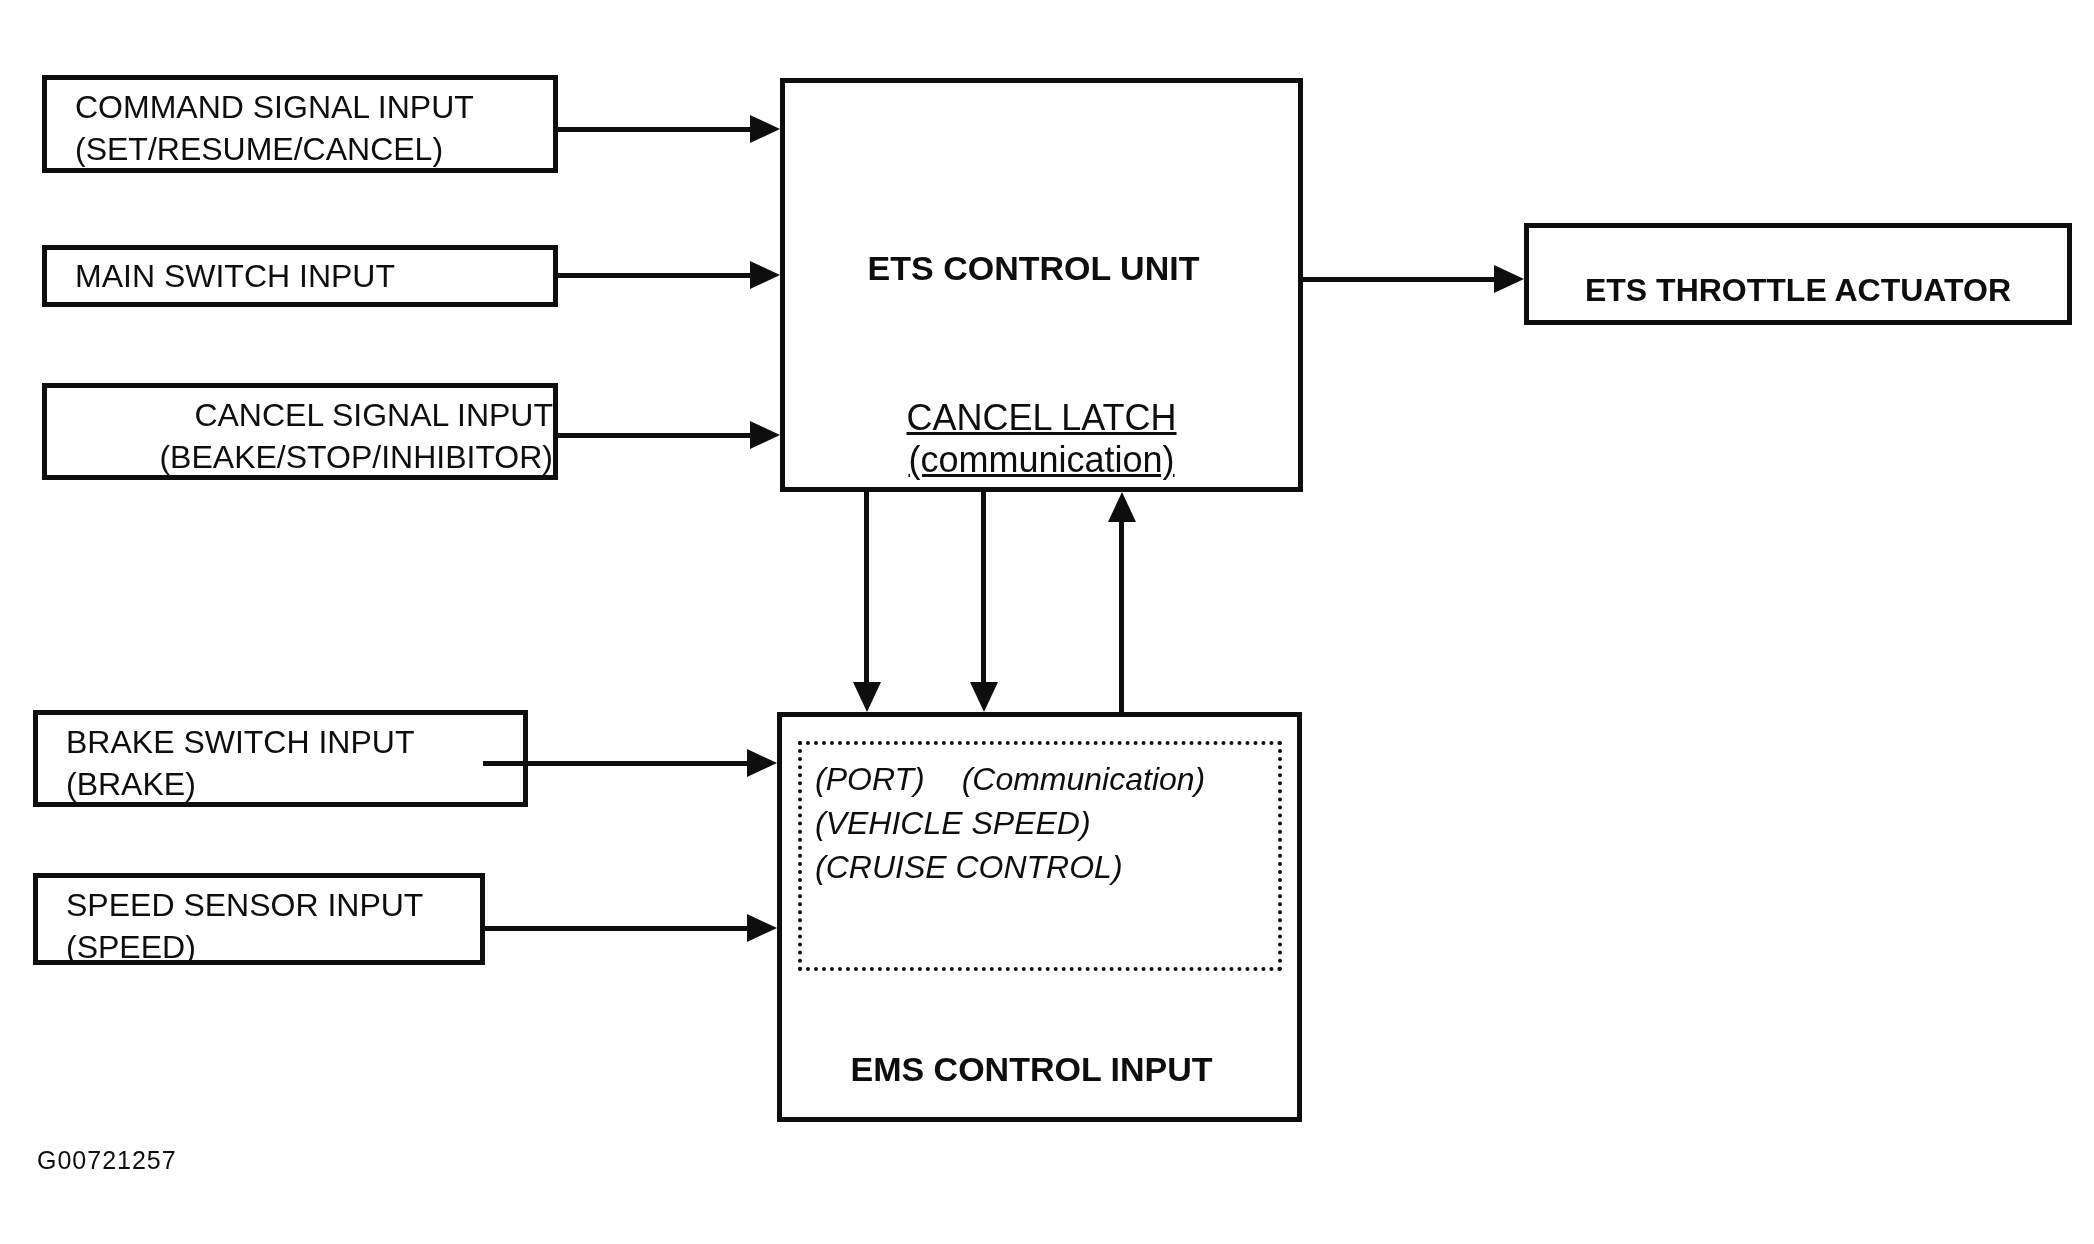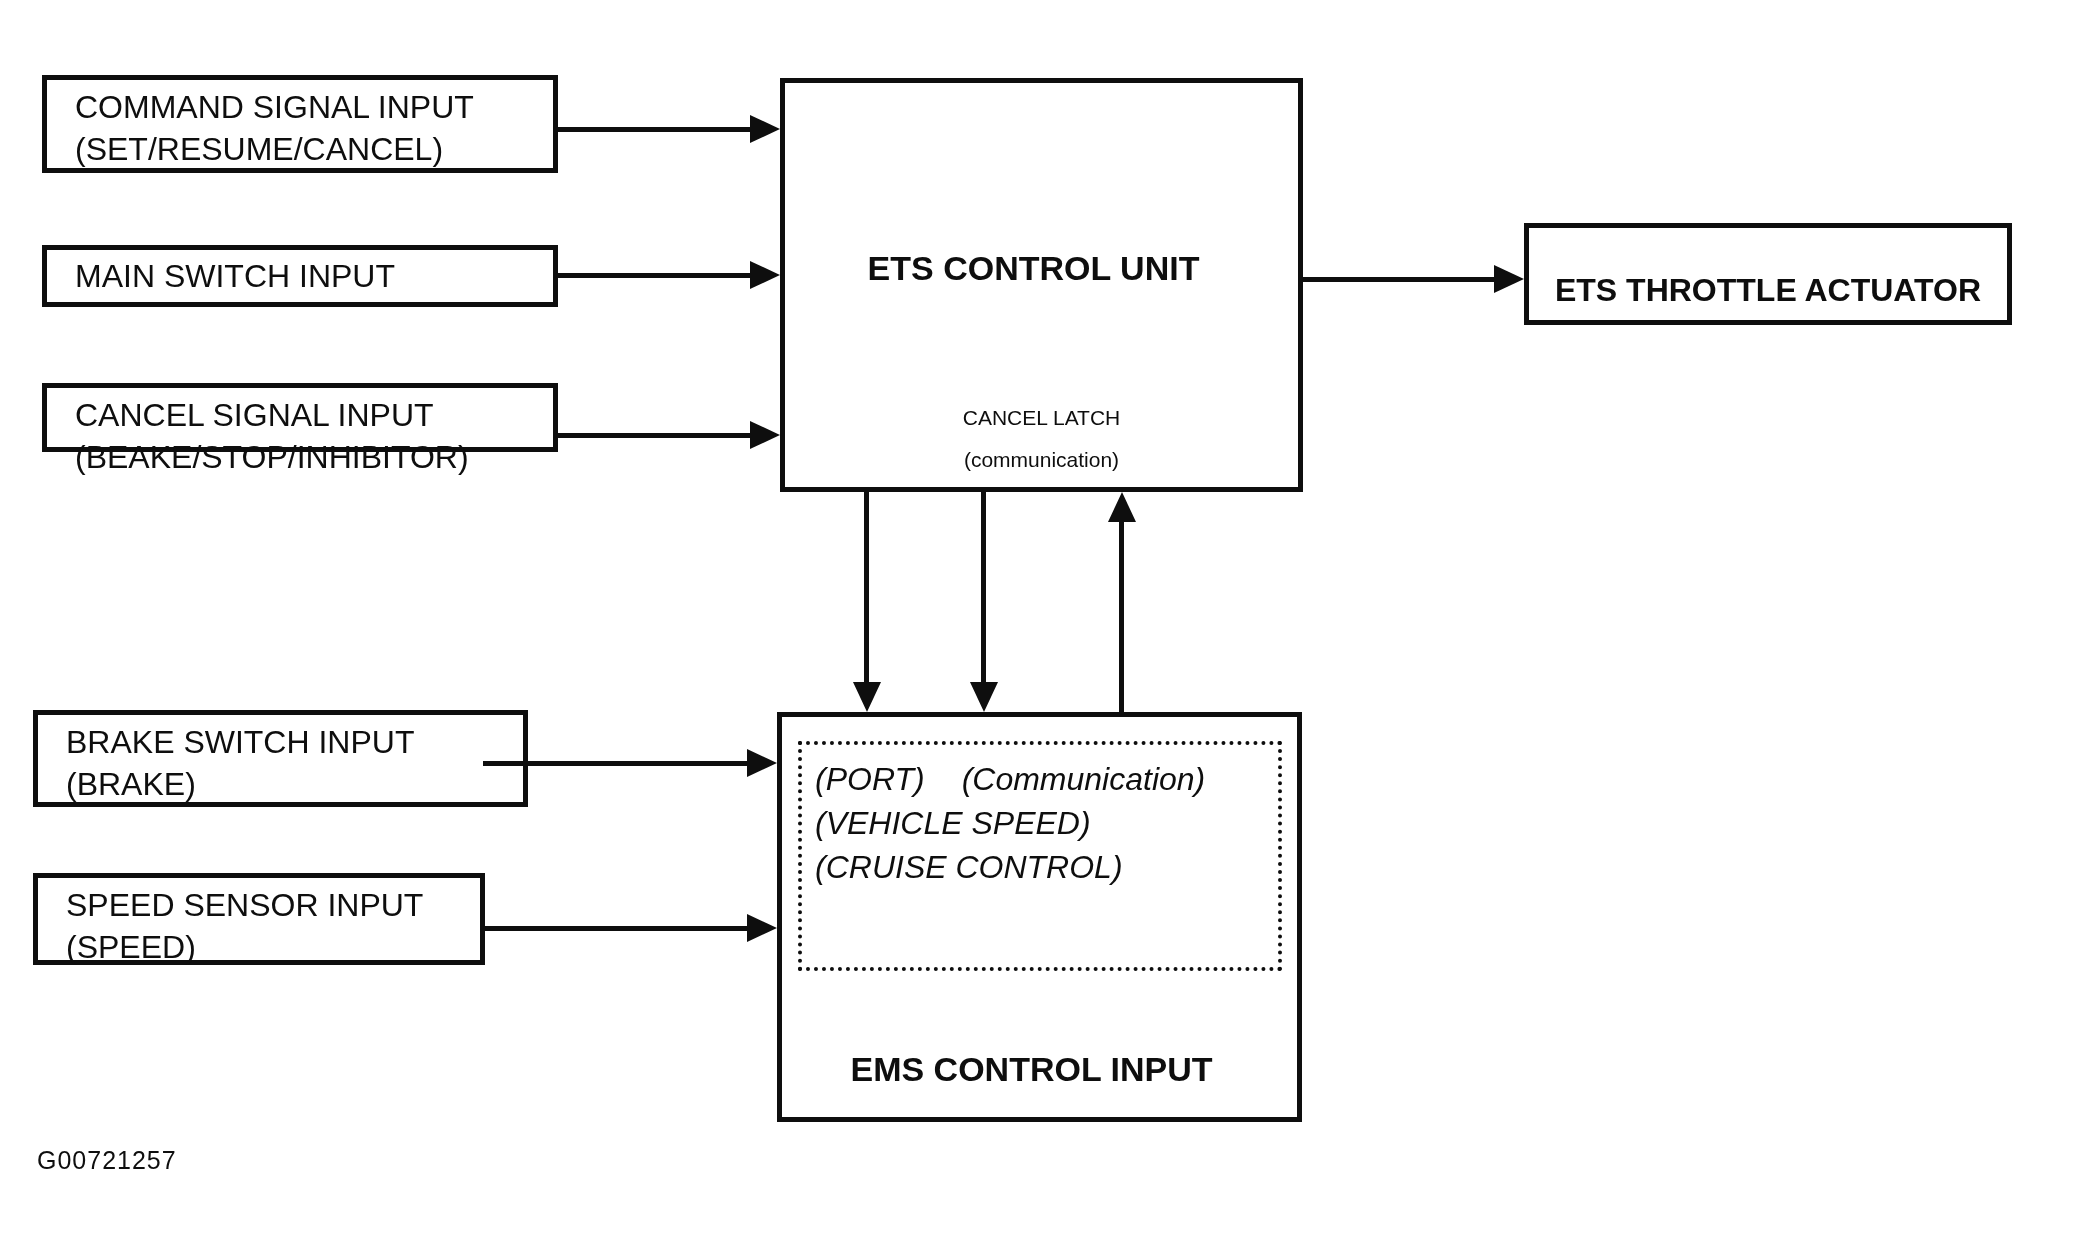--- a/index.html
+++ b/index.html
@@ -12,21 +12,21 @@
   .label { font-size:32px; line-height:42px; white-space:nowrap; }
   .input-node { padding:6px 0 0 28px; }
   .input-node.single { display:flex; align-items:center; padding:0 0 0 28px; }
 
   .unit-title { position:absolute; left:0; right:16px; text-align:center;
                 font-weight:bold; font-size:34px; line-height:44px; white-space:nowrap;margin-top:32px; }
   .actuator-node { display:flex; align-items:center; justify-content:center; }
   .actuator-node .unit-title { position:static; font-size:32px; }
 
   .latch { position:absolute; left:0; right:0; bottom:6px; text-align:center; }
-  .latch div { font-size:21px; line-height:42px; }
+  .latch div { font-size:36px; line-height:42px;text-decoration:underline; }
 
   .dotted-box { position:absolute; left:16px; top:24px; width:484px; height:230px;
                 border:4px dotted var(--ink); padding:12px 0 0 13px; }
   .dotted-box .label { line-height:44px;font-style:italic; }
   .gap-left { display:inline-block; margin-left:37px; }
 
   .hline { position:absolute; height:5px; background:var(--ink); }
   .vline { position:absolute; width:5px; background:var(--ink); }
   .head-right { position:absolute; width:0; height:0;
                 border-left:30px solid var(--ink);
@@ -47,21 +47,21 @@
 
   <div class="node input-node" style="left:42px; top:75px; width:516px; height:98px;">
     <div class="label">COMMAND SIGNAL INPUT</div>
     <div class="label">(SET/RESUME/CANCEL)</div>
   </div>
 
   <div class="node input-node single" style="left:42px; top:245px; width:516px; height:62px;">
     <div class="label">MAIN SWITCH INPUT</div>
   </div>
 
-  <div class="node input-node" style="left:42px; top:383px; width:516px; height:69px;">
+  <div class="node input-node" style="left:42px; top:383px; width:516px; height:97px;text-align:right;">
     <div class="label">CANCEL SIGNAL INPUT</div>
     <div class="label">(BEAKE/STOP/INHIBITOR)</div>
   </div>
 
   <div class="node input-node" style="left:33px; top:710px; width:495px; height:97px;">
     <div class="label">BRAKE SWITCH INPUT</div>
     <div class="label">(BRAKE)</div>
   </div>
 
   <div class="node input-node" style="left:33px; top:873px; width:452px; height:92px;">
@@ -70,21 +70,21 @@
   </div>
 
   <div class="node" style="left:780px; top:78px; width:523px; height:414px;">
     <div class="unit-title" style="top:131px;">ETS CONTROL UNIT</div>
     <div class="latch">
       <div>CANCEL LATCH</div>
       <div>(communication)</div>
     </div>
   </div>
 
-  <div class="node actuator-node" style="left:1524px; top:223px; width:488px; height:102px;">
+  <div class="node actuator-node" style="left:1524px; top:223px; width:548px; height:102px;">
     <div class="unit-title">ETS THROTTLE ACTUATOR</div>
   </div>
 
   <div class="node" style="left:777px; top:712px; width:525px; height:410px;">
     <div class="dotted-box">
       <div class="label">
         <span>(PORT)</span><span class="gap-left">(Communication)</span>
       </div>
       <div class="label">(VEHICLE SPEED)</div>
       <div class="label">(CRUISE CONTROL)</div>

